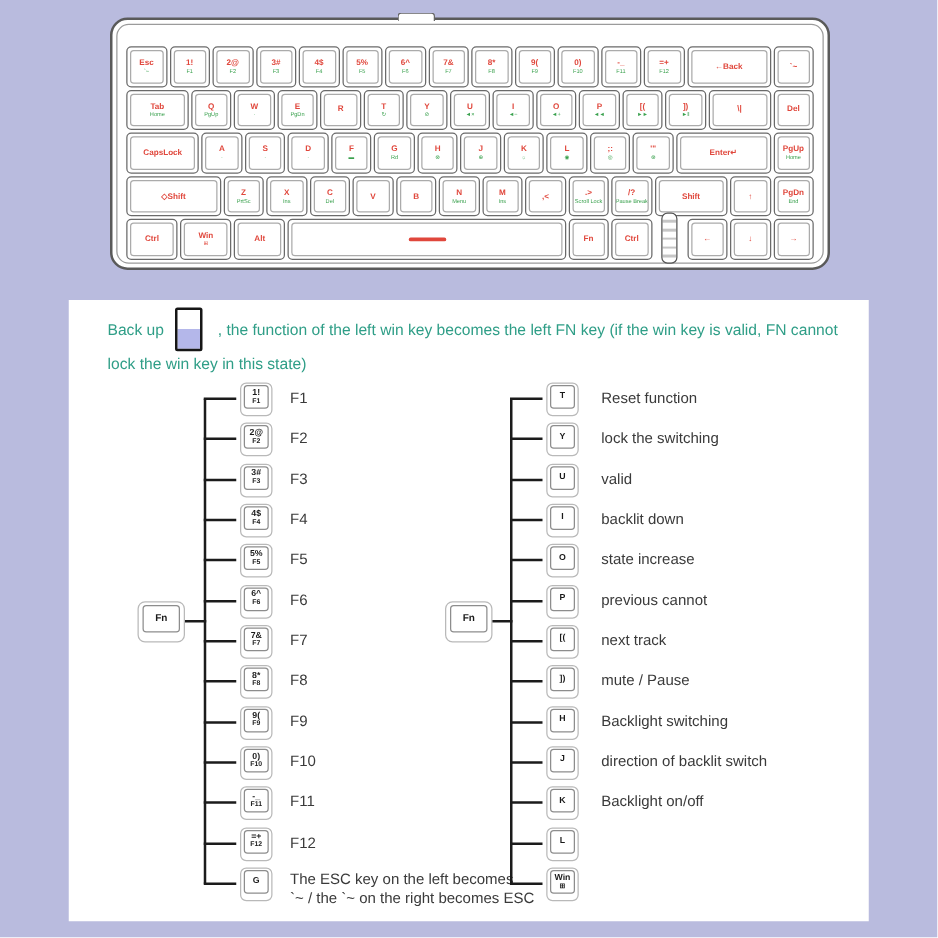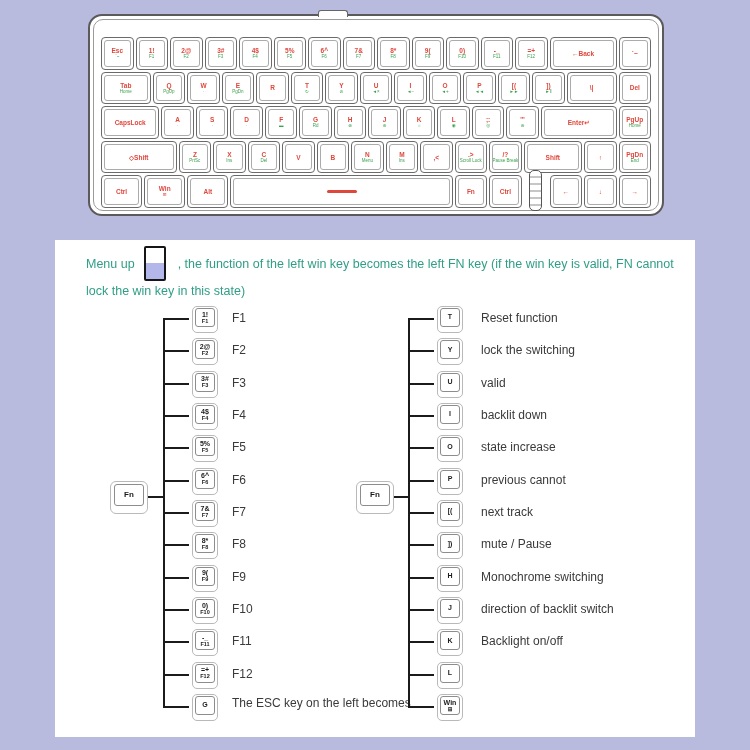--- a/index.html
+++ b/index.html
@@ -450,21 +450,21 @@
               <div class="k-main">→</div>
             </div>
           </div>
         </div>
       </div>
   </div>
 
   <div class="panel"></div>
 
   <div class="instruction">
-    <span>Menu up</span><span class="switch-icon"></span><span>, the function of the left win key becomes the left FN key (if the win key is valid, FN cannot lock the win key in this state)</span>
+    <span>Back up</span><span class="switch-icon"></span><span>, the function of the left win key becomes the left FN key (if the win key is valid, FN cannot lock the win key in this state)</span>
   </div>
 
   <div class="overlay" id="fn-overlay">
       <div class="vline" style="left: 163px; top: 319px; height: 387.996px;"></div>
       <div class="hline" style="left: 147px; top: 495.832px; width: 18px;"></div>
       <div class="cap fn-cap" style="left: 110px; top: 481px;">
         <div class="cap-face">
           <div class="cap-main">Fn</div>
         </div>
       </div>
@@ -589,20 +589,21 @@
         <div>F12</div>
       </div>
       <div class="hline" style="left: 163px; top: 705.996px; width: 26px;"></div>
       <div class="cap" style="left: 192px; top: 693.996px;">
         <div class="cap-face">
           <div class="cap-main">G</div>
         </div>
       </div>
       <div class="map-label" style="left: 232px; top: 695.996px;">
         <div>The ESC key on the left becomes</div>
+        <div>`~ / the `~ on the right becomes ESC</div>
       </div>
       <div class="vline" style="left: 408px; top: 319px; height: 387.996px;"></div>
       <div class="hline" style="left: 393px; top: 495.832px; width: 17px;"></div>
       <div class="cap fn-cap" style="left: 356px; top: 481px;">
         <div class="cap-face">
           <div class="cap-main">Fn</div>
         </div>
       </div>
       <div class="hline" style="left: 408px; top: 318px; width: 26px;"></div>
       <div class="cap" style="left: 437px; top: 306px;">
@@ -676,21 +677,21 @@
       <div class="map-label" style="left: 481px; top: 537.331px;">
         <div>mute / Pause</div>
       </div>
       <div class="hline" style="left: 408px; top: 576.664px; width: 26px;"></div>
       <div class="cap" style="left: 437px; top: 564.664px;">
         <div class="cap-face">
           <div class="cap-main">H</div>
         </div>
       </div>
       <div class="map-label" style="left: 481px; top: 569.664px;">
-        <div>Monochrome switching</div>
+        <div>Backlight switching</div>
       </div>
       <div class="hline" style="left: 408px; top: 608.997px; width: 26px;"></div>
       <div class="cap" style="left: 437px; top: 596.997px;">
         <div class="cap-face">
           <div class="cap-main">J</div>
         </div>
       </div>
       <div class="map-label" style="left: 481px; top: 601.997px;">
         <div>direction of backlit switch</div>
       </div>

